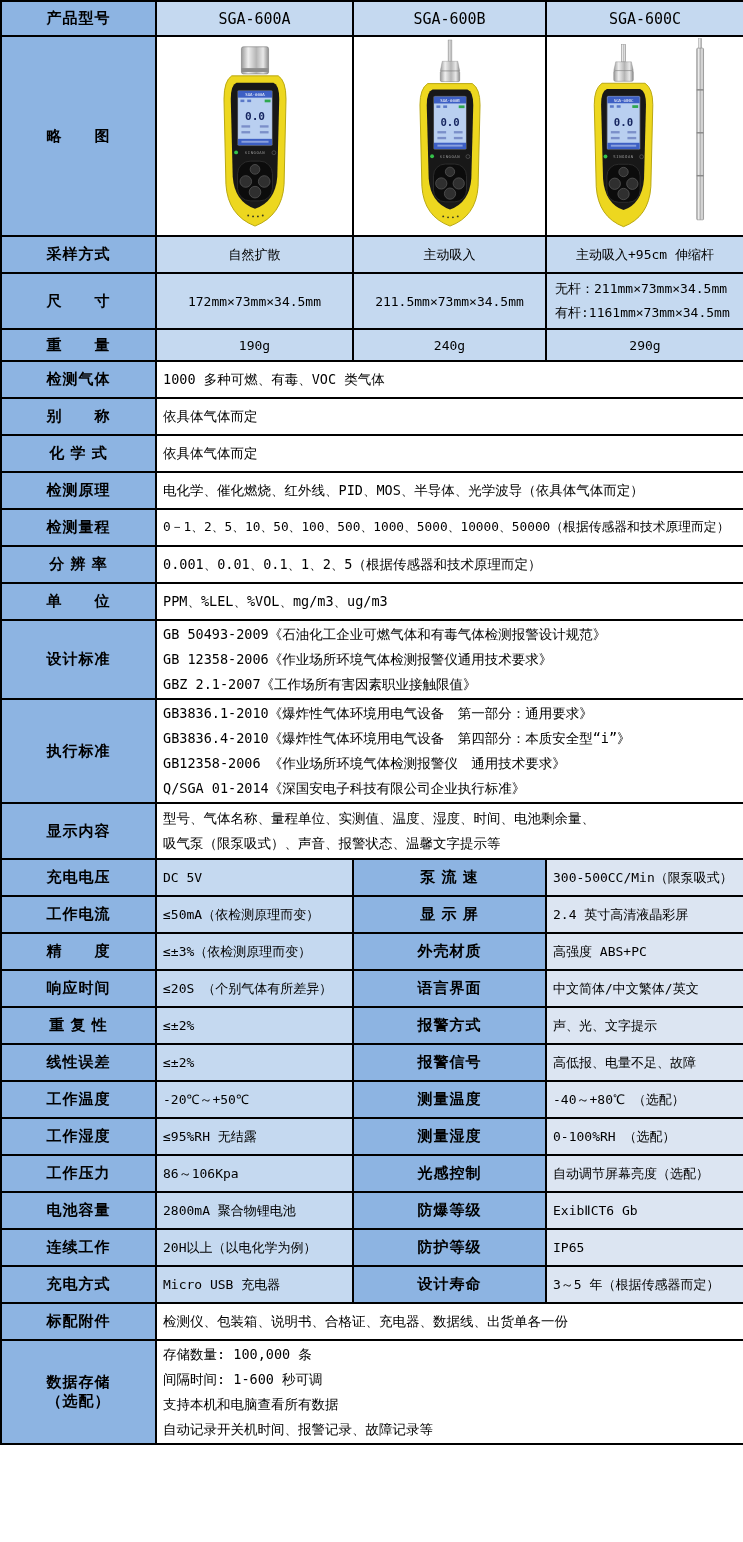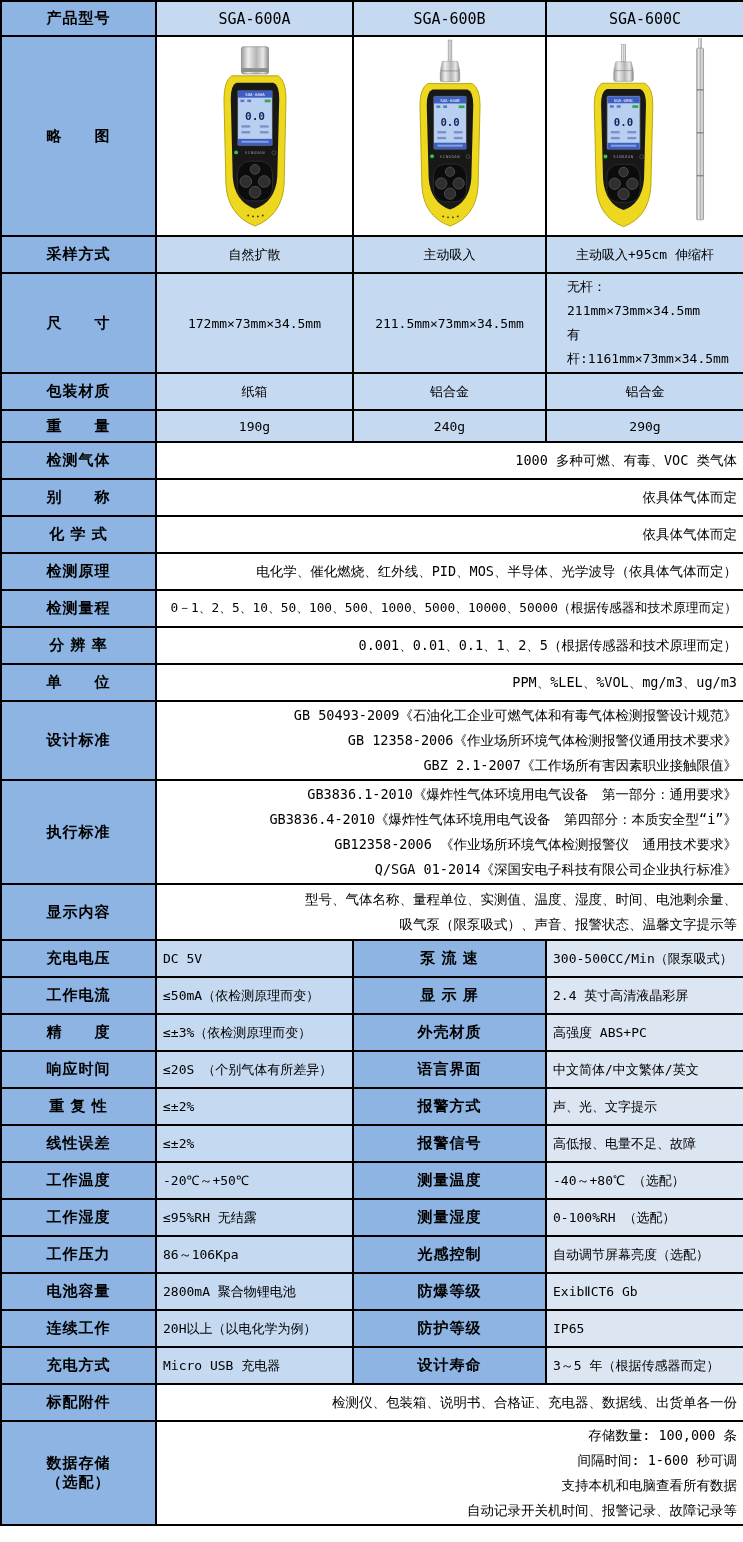--- a/index.html
+++ b/index.html
@@ -4,21 +4,21 @@
 <style>
   html,body{margin:0;padding:0;background:#fff;}
   body{width:743px;font-family:"Liberation Sans","DejaVu Sans",sans-serif;color:#000;}
   table.spec{border-collapse:collapse;table-layout:fixed;width:743px;}
   table.spec td{border:2px solid #000;padding:1px 6px;vertical-align:middle;overflow:hidden;}
   td.lbl{background:#8DB4E2;font-weight:bold;text-align:center;font-size:15px;letter-spacing:1px;margin-left:40px;}
   td.mhdr{background:#C5D9F0;text-align:center;font-size:15px;font-family:"DejaVu Sans Mono","Liberation Mono",monospace;}
   td.cval{background:#C5D9F0;text-align:center;font-size:13px;font-family:"DejaVu Sans Mono","Liberation Mono",monospace;}
   td.cval2{background:#DCE5F2;text-align:left;font-size:13px;padding-left:10px;font-family:"DejaVu Sans Mono","Liberation Mono",monospace;}
   td.lval{background:#C5D9F0;text-align:left;font-size:13px;padding-left:10px;font-family:"DejaVu Sans Mono","Liberation Mono",monospace;}
-  td.wval{background:#fff;text-align:right;font-size:13.5px;padding-left:12px;font-family:"DejaVu Sans Mono","Liberation Mono",monospace;}
+  td.wval{background:#fff;text-align:left;font-size:13.5px;padding-left:12px;font-family:"DejaVu Sans Mono","Liberation Mono",monospace;}
   td.photo{background:#fff;text-align:center;vertical-align:middle;padding:2px;border-radius:7px;}
   .ml{line-height:25px;}
   .dim{line-height:24px;}
   svg text{font-family:"DejaVu Sans Mono","Liberation Mono",monospace;}
 </style>
 </head>
 <body>
 
 <table class="spec">
 <colgroup>
@@ -178,30 +178,24 @@
 <tr style="height:37px">
   <td class="lbl">采样方式</td>
   <td class="cval">自然扩散</td>
   <td class="cval">主动吸入</td>
   <td class="cval">主动吸入+95cm 伸缩杆</td>
 </tr>
 <tr style="height:56px">
   <td class="lbl">尺　　寸</td>
   <td class="cval">172mm×73mm×34.5mm</td>
   <td class="cval">211.5mm×73mm×34.5mm</td>
-  <td class="cval dim" style="text-align:left;padding-left:20px;">
+  <td class="cval dim" style="text-align:left;padding-left:8px;">
     <div>无杆：211mm×73mm×34.5mm</div>
     <div>有杆:1161mm×73mm×34.5mm</div>
   </td>
-</tr>
-<tr style="height:37px">
-  <td class="lbl">包装材质</td>
-  <td class="cval">纸箱</td>
-  <td class="cval">铝合金</td>
-  <td class="cval">铝合金</td>
 </tr>
 <tr style="height:32px">
   <td class="lbl">重　　量</td>
   <td class="cval">190g</td>
   <td class="cval">240g</td>
   <td class="cval">290g</td>
 </tr>
 
 <tr style="height:37px">
   <td class="lbl">检测气体</td>

